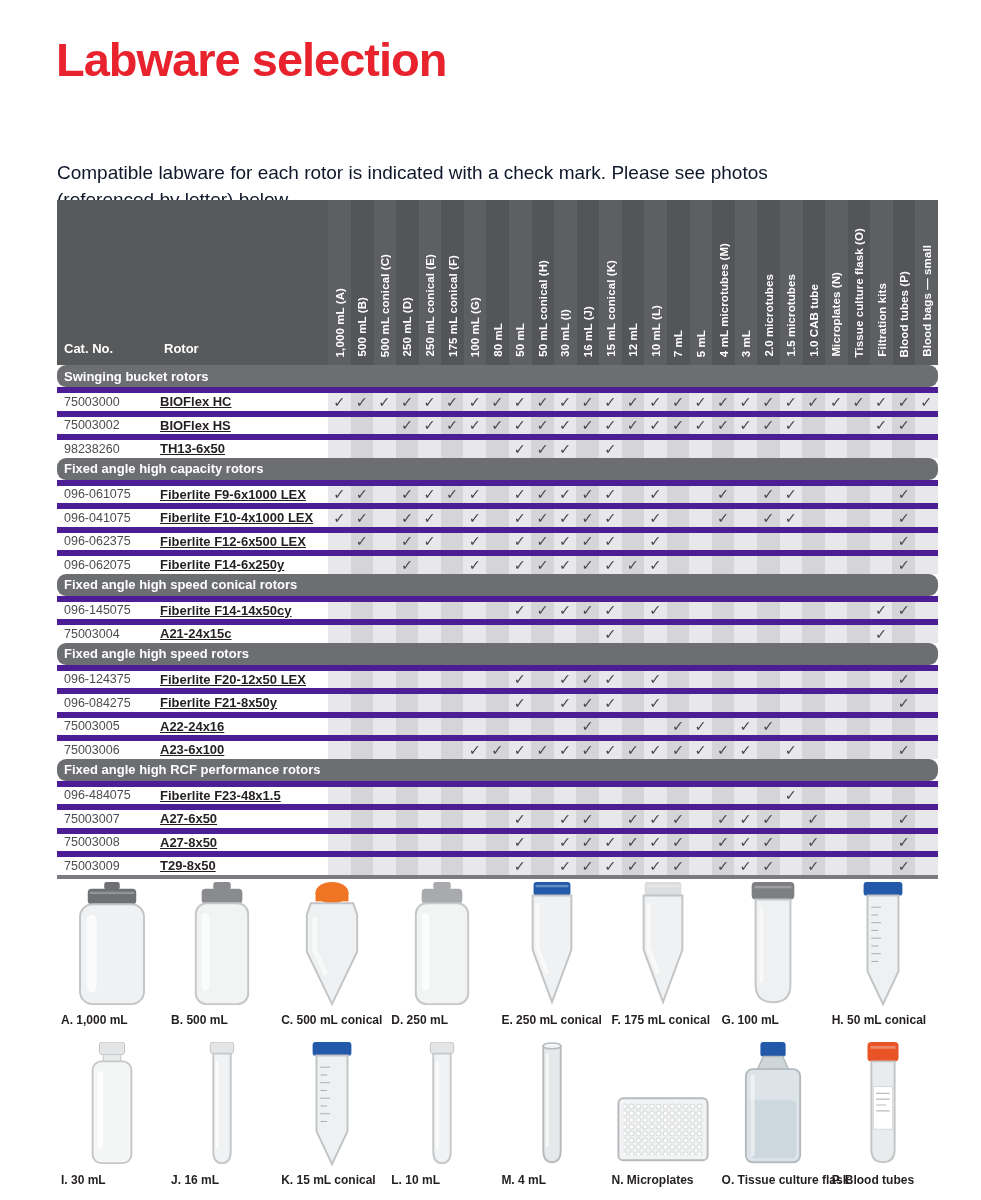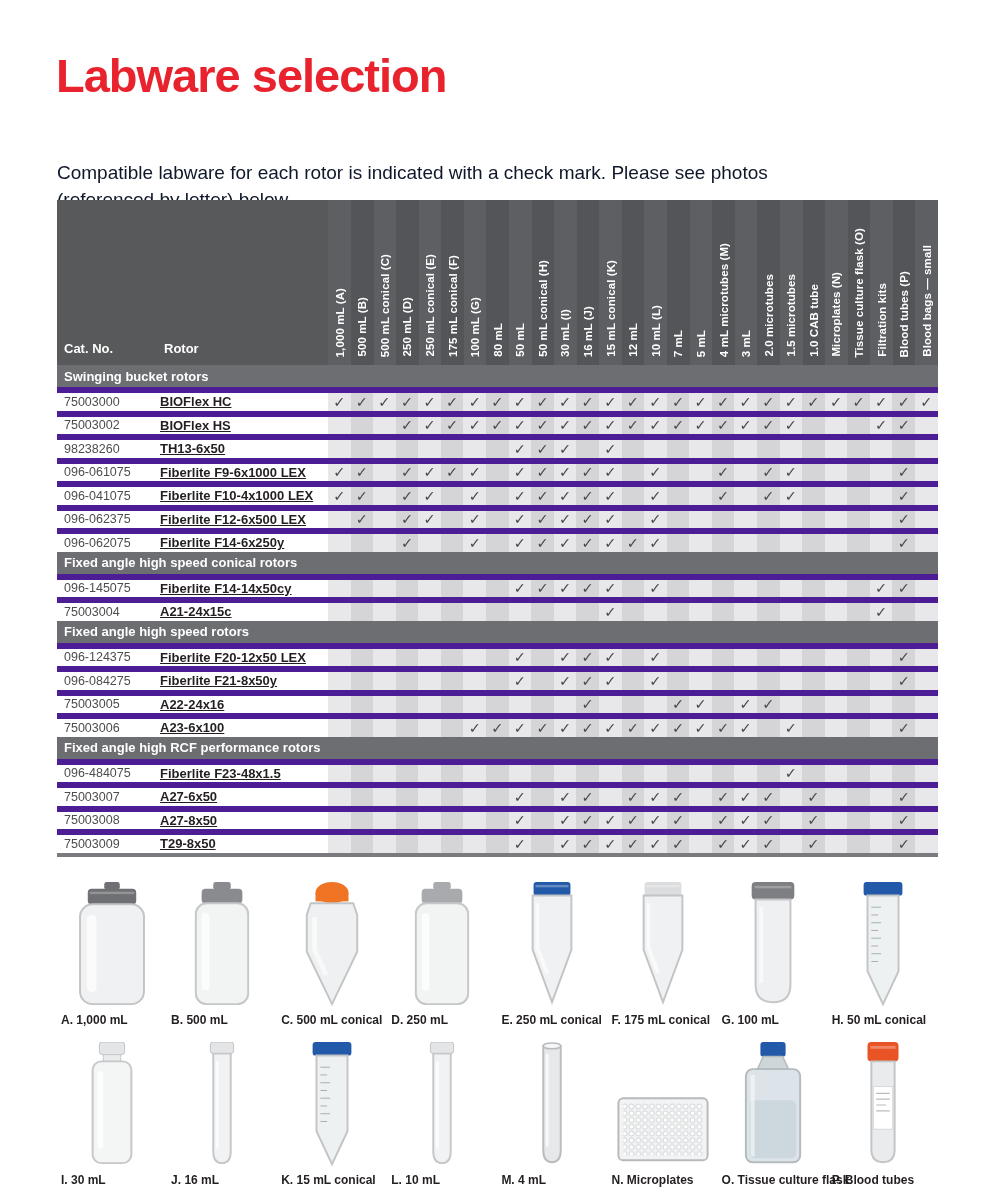--- a/index.html
+++ b/index.html
@@ -11,35 +11,35 @@
     --stripe-l:#e8e8ea;
     --stripe-d:#d5d5d8;
     --check:#48494b;
     --ink:#231f20;
   }
   *{box-sizing:border-box;margin:0;padding:0;}
   html,body{background:#fff;}
   body{font-family:"Liberation Sans",sans-serif;}
   .page{position:relative;width:981px;height:1200px;background:#ffffff;overflow:hidden;}
 
-  .title{position:absolute;left:56px;top:48px;font-size:47px;font-weight:700;letter-spacing:-1px;color:var(--accent);}
+  .title{position:absolute;left:56px;top:32px;font-size:47px;font-weight:700;letter-spacing:-1px;color:var(--accent);}
   .intro{position:absolute;left:57px;top:160px;width:800px;font-size:19px;line-height:1.4;color:#0f172a;}
 
   
   .ltable{position:absolute;left:57px;top:200px;width:881px;}
   .thead{display:flex;height:165px;background:var(--hdr);gap:24px;}
   .thead-left{width:271px;display:flex;align-items:flex-end;padding:0 0 9px 7px;}
   .thead-left .hl{color:#fff;font-size:13px;font-weight:700;}
   .thead-left .hl.cat{width:100px;}
   .hcols{display:flex;width:610px;}
   .hcol{width:22.59px;display:flex;justify-content:center;align-items:flex-end;padding-bottom:8px;background:var(--hdr-stripe-l);}
   .hcol.dark{background:var(--hdr-stripe-d);}
   .vtext{writing-mode:vertical-rl;transform:rotate(180deg);white-space:nowrap;font-size:11.5px;font-weight:600;color:#ffffff;letter-spacing:0.1px;}
 
-  .banner{height:22px;background:var(--banner);color:#fff;font-size:13px;font-weight:700;display:flex;align-items:center;padding-left:7px;}
+  .banner{height:22px;background:var(--banner);color:#fff;font-size:13px;font-weight:700;display:flex;align-items:center;padding-left:7px;border-radius:9px;}
   .trow{display:flex;height:23.5px;border-top:6px solid #4c1d95;background:#fff;}
   .trow:first-of-type{border-top:none;}
   .cat-cell{width:103px;font-size:12.5px;color:#4c4d4f;display:flex;align-items:center;padding-left:7px;}
   .rotor-cell{width:168px;font-size:13px;font-weight:700;color:var(--ink);display:flex;align-items:center;text-decoration:underline;}
   .ccell{width:22.59px;background:var(--stripe-l);display:flex;align-items:center;justify-content:center;}
   .ccell.dark{background:var(--stripe-d);}
   .checkmark{font-family:"DejaVu Sans",sans-serif;font-size:14.5px;color:var(--check);line-height:1;}
   .tfoot-bar{height:4px;background:#7a7b7e;}
 
   
@@ -344,20 +344,21 @@
           <div class="ccell"></div>
           <div class="ccell dark"></div>
           <div class="ccell"></div>
           <div class="ccell dark"></div>
           <div class="ccell"></div>
           <div class="ccell dark"></div>
           <div class="ccell"></div>
           <div class="ccell dark"></div>
           <div class="ccell"></div>
         </div>
+        <div class="banner">Fixed angle high capacity rotors</div>
         <div class="trow">
           <div class="cat-cell">096-061075</div>
           <div class="rotor-cell">Fiberlite F9-6x1000 LEX</div>
           <div class="ccell">
             <span class="checkmark">✓</span>
           </div>
           <div class="ccell dark">
             <span class="checkmark">✓</span>
           </div>
           <div class="ccell"></div>

